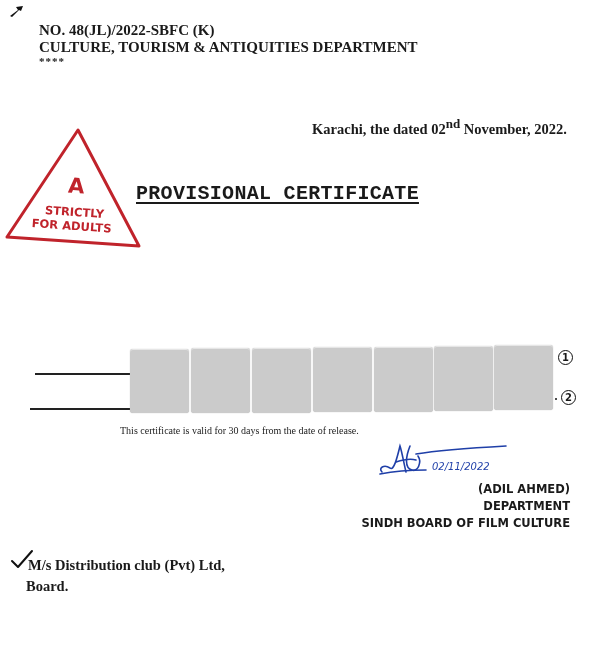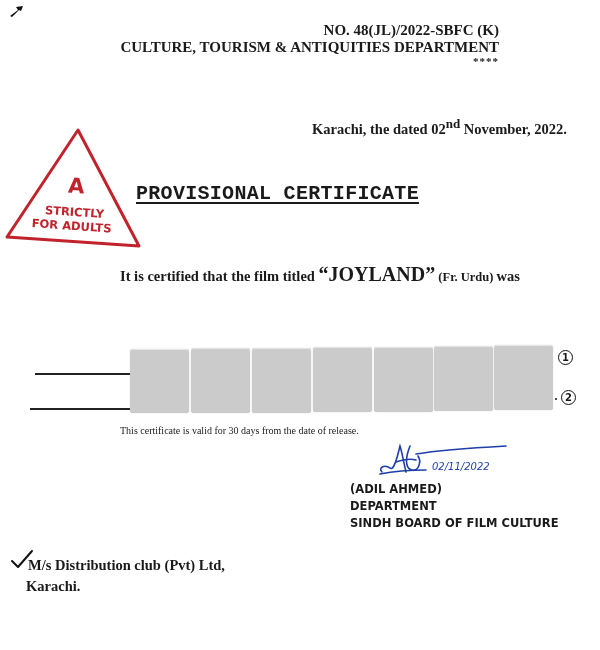--- a/index.html
+++ b/index.html
@@ -3,38 +3,38 @@
   <meta charset="utf-8">
   <style>
     html, body { margin: 0; padding: 0; }
     body {
       width: 600px; height: 650px; position: relative; overflow: hidden;
       background: #ffffff; color: #1a1a1a;
       font-family: "Liberation Serif", "DejaVu Serif", serif;
     }
     .abs { position: absolute; }
     .corner-mark { left: 8px; top: 4px; width: 18px; height: 14px; }
-    .header { left: 0; top: 22px; width: 499px; text-align: right; font-weight: bold; font-size: 15px; line-height: 16.5px; }
+    .header { left: 0; top: 22px; width: 499px; text-align: left; font-weight: bold; font-size: 15px; line-height: 16.5px; padding-left: 39px; }
     .header div { white-space: nowrap; }
     .header .stars { font-size: 11px; line-height: 12px; letter-spacing: 1px; }
     .dateline { left: 312px; top: 116px; font-size: 14.5px; font-weight: bold; white-space: nowrap; }
     .dateline sup { font-size: 13px; vertical-align: 6px; }
     .stamp { left: 0; top: 126px; width: 150px; height: 126px; }
     .title { left: 136px; top: 182px; font-size: 20px; font-weight: bold; text-decoration: underline; text-decoration-thickness: 2px; text-underline-offset: 3px; white-space: nowrap; letter-spacing: 0.3px; font-family: Liberation Mono, monospace; }
     .para { left: 30px; top: 260px; width: 530px; font-size: 14.5px; font-weight: bold; line-height: 29px; }
     .para .l1 { padding-left: 90px; white-space: nowrap; }
     .para .film { font-size: 20px; font-family: "Liberation Serif", serif; }
     .para .small { font-size: 12.5px; }
     .para .l2, .para .l3 { white-space: nowrap; }
     .excision-line { height: 2px; background: #222; }
     .redacted { background: #cbcbcb; border-radius: 3px; box-shadow: inset 0 1px 0 #e6e6e6, 0 0 1px #aaa; }
     .num-circle { width: 13px; height: 13px; border: 1.6px solid #111; border-radius: 50%; font-family: "DejaVu Sans", sans-serif; font-size: 10px; line-height: 13px; text-align: center; font-weight: bold; }
     .validity { left: 120px; top: 425px; font-size: 10px; font-weight: normal; white-space: nowrap; }
     .signature { left: 370px; top: 442px; width: 140px; height: 40px; }
-    .signatory { left: 350px; top: 481px; width: 220px; text-align: left; font-family: "DejaVu Sans", sans-serif; font-weight: bold; font-size: 11.5px; line-height: 17px; }
+    .signatory { left: 350px; top: 481px; width: 220px; text-align: right; font-family: "DejaVu Sans", sans-serif; font-weight: bold; font-size: 11.5px; line-height: 17px; }
     .signatory div { white-space: nowrap; }
     .recipient { left: 10px; top: 555px; font-size: 14.5px; font-weight: bold; line-height: 21px; }
     .recipient .r1 { padding-left: 16px; white-space: nowrap; position: relative; }
     .recipient .check { position: absolute; left: 0; top: -6px; }
     .recipient .r2 { padding-left: 16px; }
   </style>
 </head>
 <body>
 
 <svg class="abs corner-mark" viewBox="0 0 18 14">
@@ -58,23 +58,20 @@
       <text x="75" y="67" font-size="21" text-anchor="middle">A</text>
       <text x="75" y="90" font-size="11.5" text-anchor="middle">STRICTLY</text>
       <text x="73" y="104" font-size="11.5" text-anchor="middle">FOR ADULTS</text>
     </g>
   </svg>
 </div>
 
 <div class="abs title">PROVISIONAL CERTIFICATE</div>
 
 <div class="abs para">
-  <div class="l1">
-    <span>It is certified that the film titled </span><span class="film">“JOYLAND”</span><span class="small"> (Fr. Urdu) </span><span>was</span>
-  </div>
 </div>
 
 <div class="abs excision-line" style="left:35px; top:373px; width:96px;"></div>
 <div class="abs excision-line" style="left:30px; top:408px; width:101px;"></div>
 
 <div class="abs redacted" style="left:130px; top:349px; width:59px; height:64px;"></div>
 <div class="abs redacted" style="left:191px; top:348px; width:59px; height:65px;"></div>
 <div class="abs redacted" style="left:252px; top:348px; width:59px; height:65px;"></div>
 <div class="abs redacted" style="left:313px; top:347px; width:59px; height:65px;"></div>
 <div class="abs redacted" style="left:374px; top:347px; width:59px; height:65px;"></div>
@@ -104,14 +101,14 @@
   <div>SINDH BOARD OF FILM CULTURE</div>
 </div>
 
 <div class="abs recipient">
   <div class="r1">
     <svg class="check" width="24" height="20" viewBox="0 0 24 20">
       <path d="M2 12 L8 18 L22 2" fill="none" stroke="#111" stroke-width="2" stroke-linecap="round" stroke-linejoin="round"></path>
     </svg>
     <span style="padding-left:2px;">M/s Distribution club (Pvt) Ltd,</span>
   </div>
-  <div class="r2">Karachi.</div>
+  <div class="r2">Board.</div>
 </div>
 
 </body></html>

